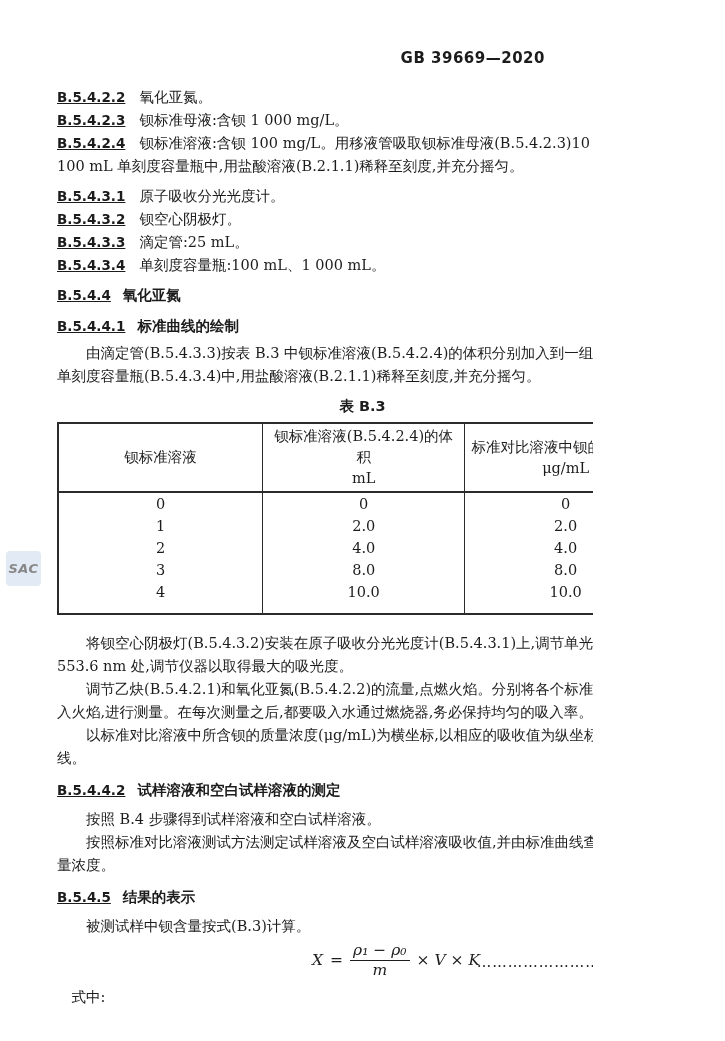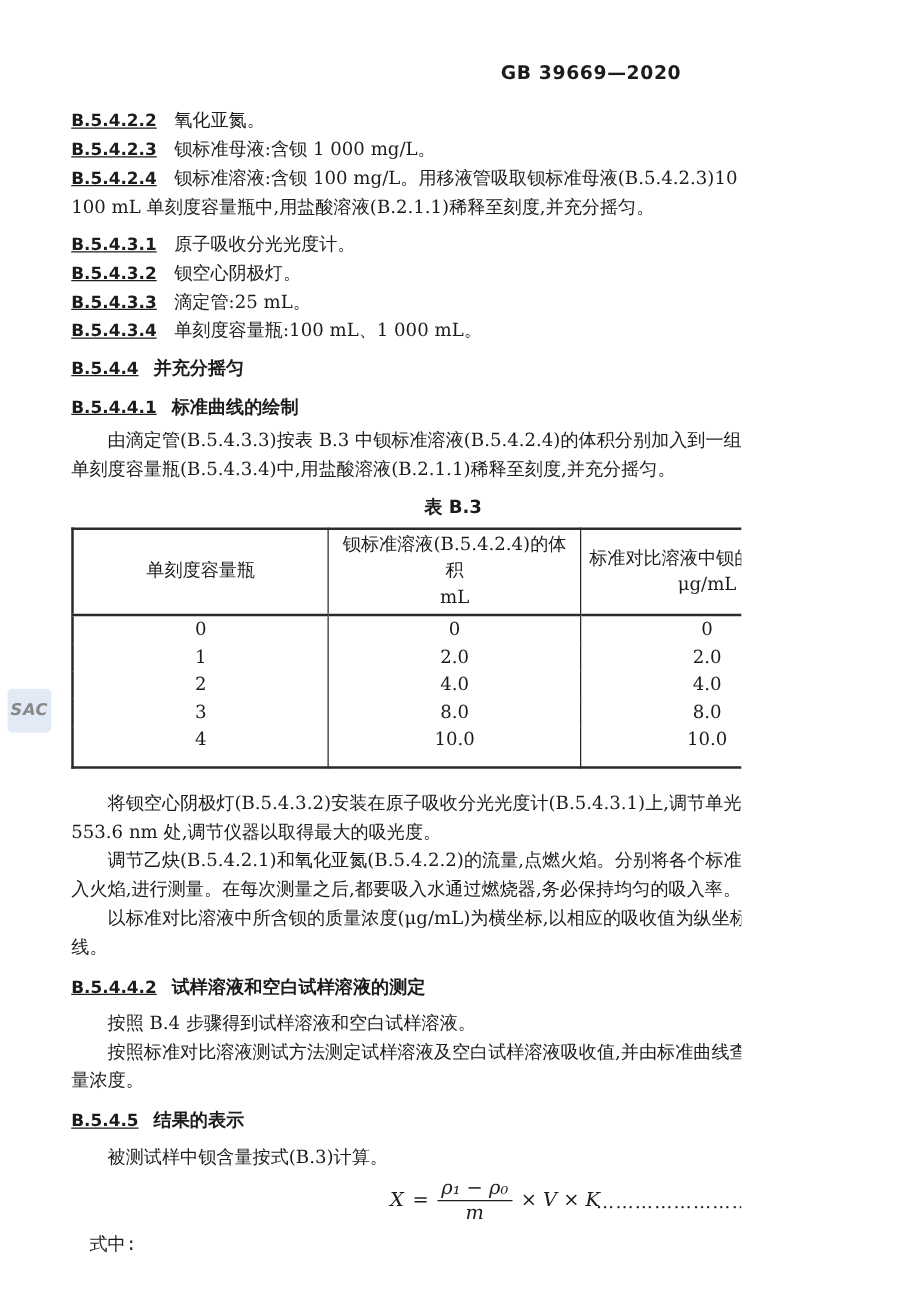--- a/index.html
+++ b/index.html
@@ -67,21 +67,21 @@
   .p-calc { margin-top:6px; }
   .formula-row { position:relative; margin-top:2px; height:46px; }
   .formula {
     position:absolute; left:255px; top:1px; display:inline-flex;
     align-items:center; gap:7px; font-style:italic; font-size:15.5px;
   }
   .frac { display:inline-flex; flex-direction:column; align-items:center; line-height:19px; }
   .frac .fnum { border-bottom:1px solid #1c1c1c; padding:0 3px;text-align:right; }
   .formula-ref { position:absolute; right:0; top:11px; }
   .formula-ref .dots { letter-spacing:1px; margin-right:2px; }
-  .where-label { text-indent:1em; margin:0;font-family:Liberation Mono, monospace; }
+  .where-label { text-indent:1em; margin:0; }
   .var-def { margin:0; }
   .page-number {
     position:absolute; left:632px; top:1036px; font-size:13px;font-family:Liberation Serif, serif;
   }
 </style>
 </head>
 <body>
 
 <div class="page">
 
@@ -100,37 +100,37 @@
     <p class="clause"><span class="clause-num">B.5.4.2.4</span><span>钡标准溶液:含钡 100 mg/L。用移液管吸取钡标准母液(B.5.4.2.3)10 mL 于一个100 mL 单刻度容量瓶中,用盐酸溶液(B.2.1.1)稀释至刻度,并充分摇匀。</span></p>
 
 
     <div class="apparatus-list">
       <p class="clause"><span class="clause-num">B.5.4.3.1</span><span>原子吸收分光光度计。</span></p>
       <p class="clause"><span class="clause-num">B.5.4.3.2</span><span>钡空心阴极灯。</span></p>
       <p class="clause"><span class="clause-num">B.5.4.3.3</span><span>滴定管:25 mL。</span></p>
       <p class="clause"><span class="clause-num">B.5.4.3.4</span><span>单刻度容量瓶:100 mL、1 000 mL。</span></p>
     </div>
 
-    <p class="clause heading h-procedure"><span class="clause-num">B.5.4.4</span><span>并充分摇匀</span></p>
+    <p class="clause heading h-procedure"><span class="clause-num">B.5.4.4</span><span>氧化亚氮</span></p>
 
     <p class="clause heading h-curve"><span class="clause-num">B.5.4.4.1</span><span>标准曲线的绘制</span></p>
 
     <p class="para p-prepare">由滴定管(B.5.4.3.3)按表 B.3 中钡标准溶液(B.5.4.2.4)的体积分别加入到一组 100 mL 单刻度容量瓶(B.5.4.3.4)中,用盐酸溶液(B.2.1.1)稀释至刻度,并充分摇匀。</p>
 
     <div class="table-caption">表 B.3</div>
 
     <table class="b3">
       <colgroup>
           <col class="c1">
           <col class="c2">
           <col class="c3">
         </colgroup>
       <thead>
         <tr>
-          <th>单刻度容量瓶</th>
+          <th>钡标准溶液</th>
           <th>
             <div>钡标准溶液(B.5.4.2.4)的体积</div>
             <div>mL</div>
           </th>
           <th>
             <div>标准对比溶液中钡的质量浓度</div>
             <div>μg/mL</div>
           </th>
         </tr>
       </thead>

